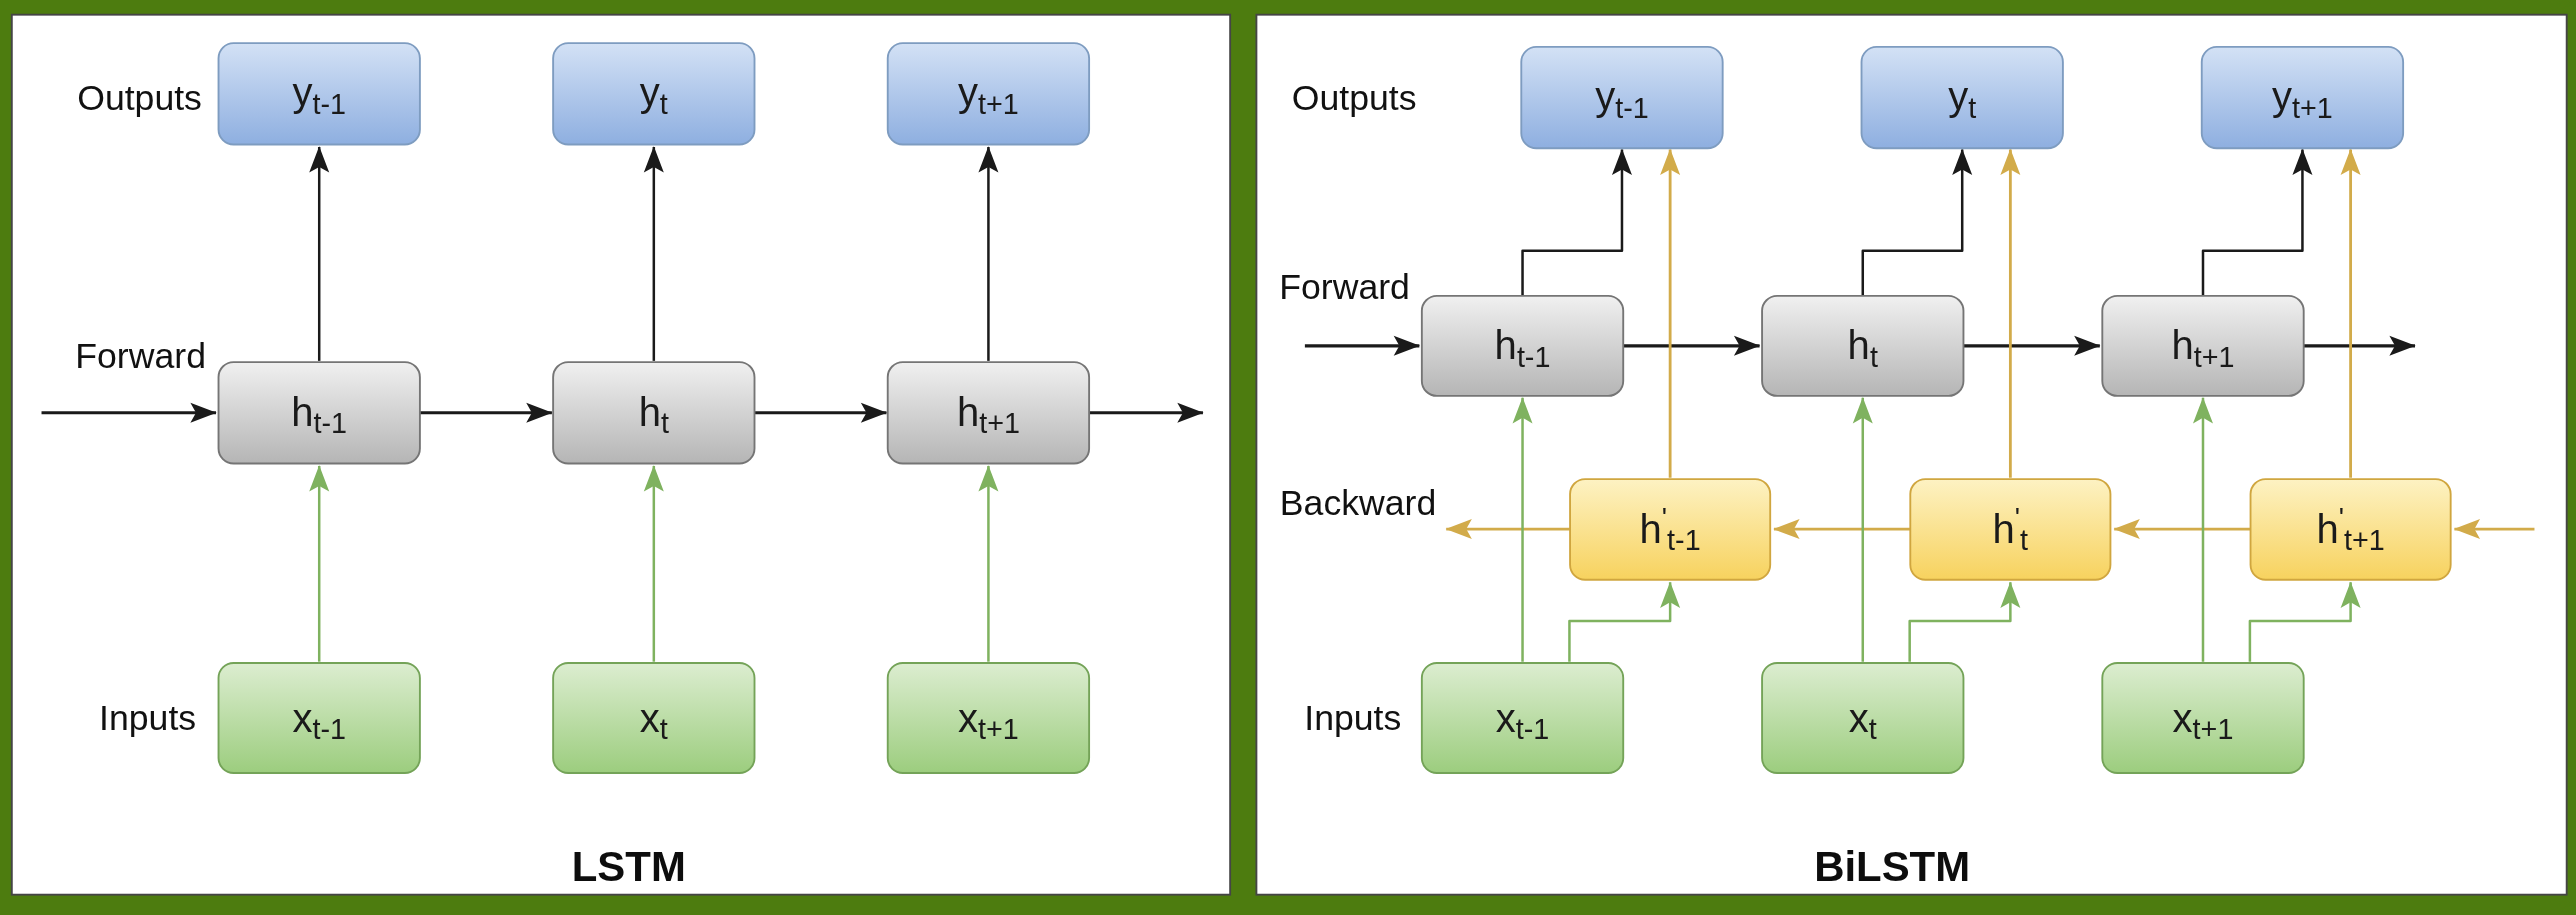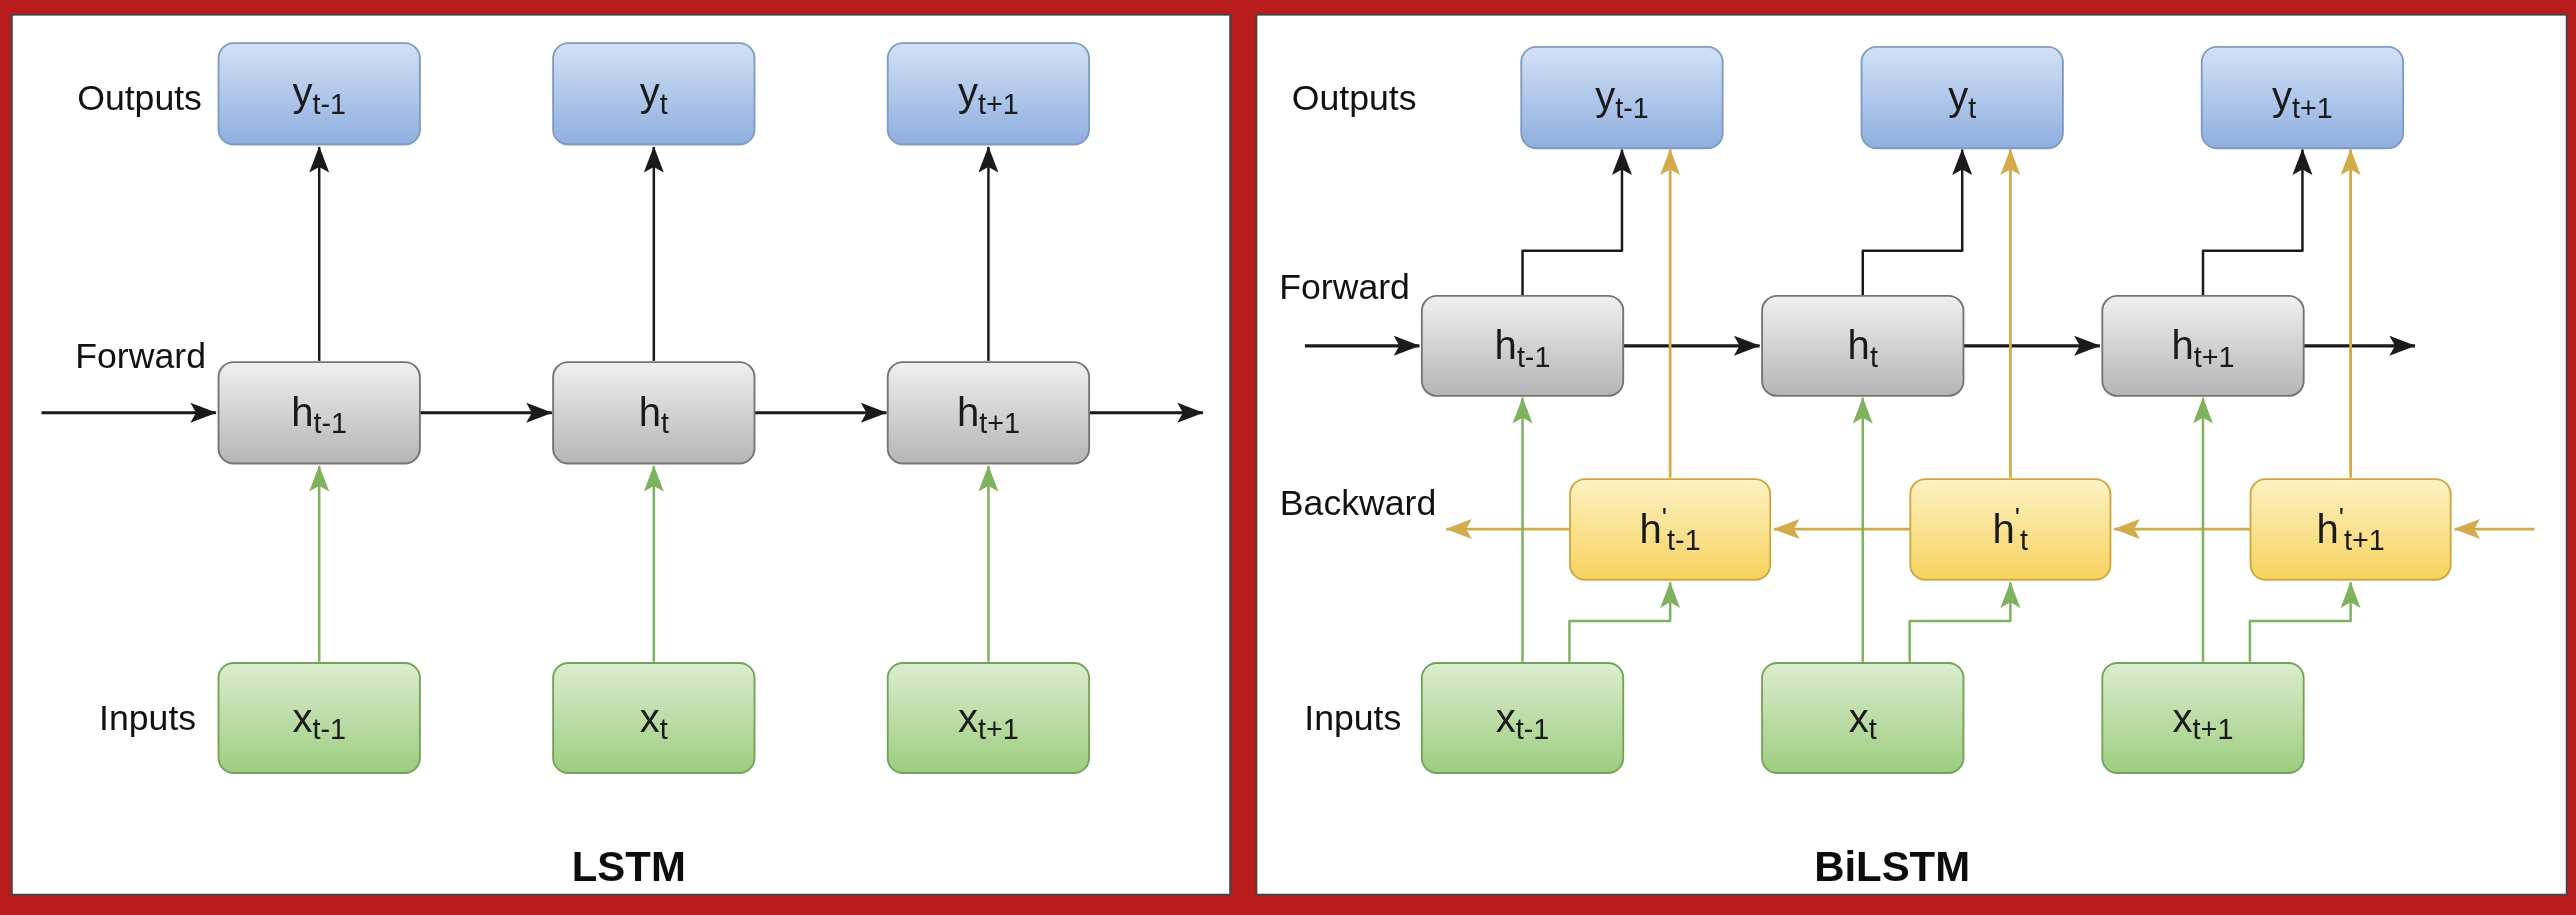--- a/index.html
+++ b/index.html
@@ -1,20 +1,20 @@
 <!DOCTYPE html>
 <html style="font-size:10px"><head>
 <meta charset="utf-8">
 <style>
   html, body { margin: 0; padding: 0; background: #ffffff; }
   .canvas {
     position: relative;
     width: 2576px;
     height: 915px;
-    background: #b91c1c;
+    background: #4d7c0f;
     font-family: "Liberation Sans", sans-serif;
   }
   svg { display: block; }
   .rowlabel {
     font-family: "Liberation Sans", sans-serif;
     font-size: 57px;
     fill: #111111;
   }
   .paneltitle {
     font-family: "Liberation Sans", sans-serif;

